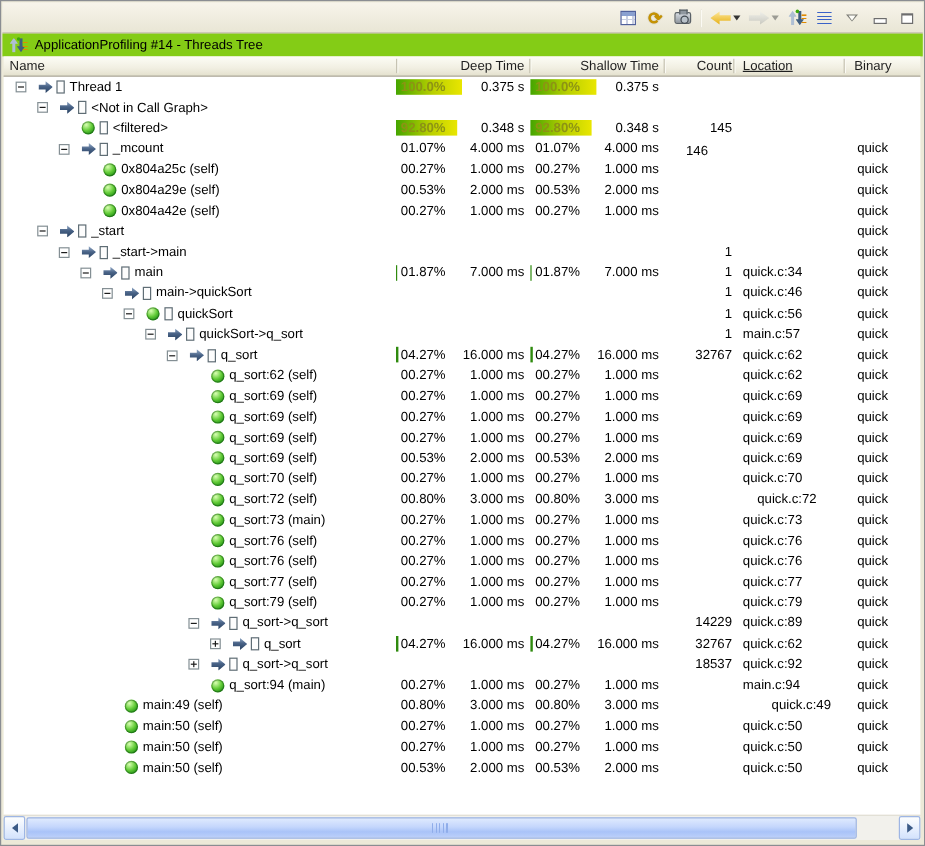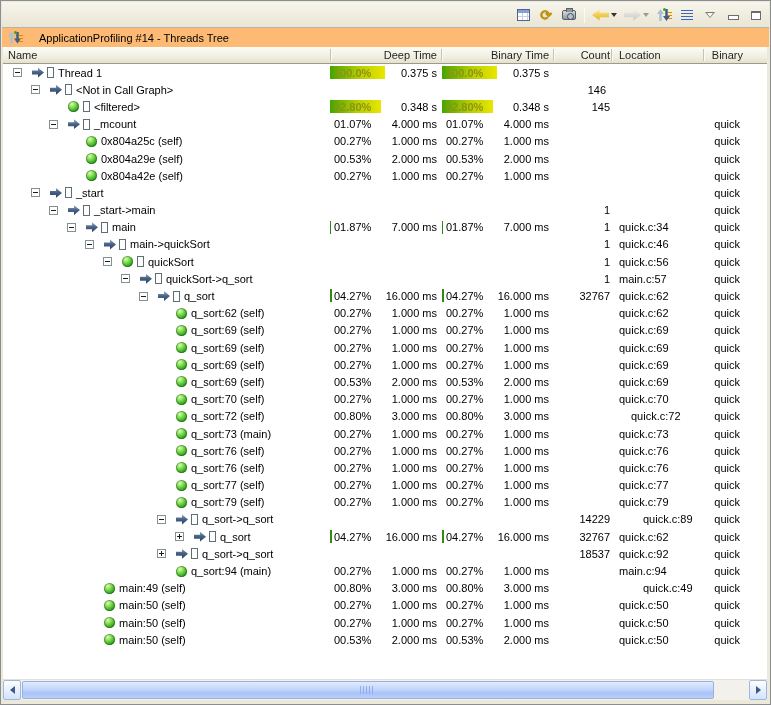--- a/index.html
+++ b/index.html
@@ -59,22 +59,22 @@
   .i-tree .marks{position:absolute;right:0;top:4px;width:4px;height:8px;
      background:repeating-linear-gradient(#e08a00 0 1px,transparent 1px 3px);}
   .i-list{width:12px;height:11px;background:repeating-linear-gradient(#3a62c8 0 1px,transparent 1px 3px);}
   .i-viewmenu{position:relative;width:0;height:0;border-left:5px solid transparent;border-right:5px solid transparent;border-top:6px solid #7a7a74;}
   .i-viewmenu::after{content:"";position:absolute;left:-3px;top:-5px;width:0;height:0;
      border-left:3px solid transparent;border-right:3px solid transparent;border-top:4px solid #fdfdf8;}
   .i-min{position:relative;width:11px;height:9px;}
   .i-min::after{content:"";position:absolute;left:0;bottom:0;width:9px;height:3px;background:#fff;border:1px solid #6d6d6d;}
   .i-max{width:10px;height:9px;border:1px solid #6d6d6d;border-top:2px solid #6d6d6d;background:#fff;}
   
-  .infobar{position:absolute;top:27px;left:1px;right:1px;height:19px;display:flex;align-items:center;gap:16px;
-    padding-left:5px;background:#fdba74;}
+  .infobar{position:absolute;top:27px;left:1px;right:1px;height:19px;display:flex;align-items:center;gap:6px;
+    padding-left:5px;background:#84cc16;}
   
   .colhead{position:absolute;top:46px;left:2px;right:3px;height:17px;
     background:linear-gradient(#fdfdf6,#f1efe2 60%,#e4e1ce);border-bottom:1px solid #9e9a8a;}
   .hcell{position:absolute;top:0;height:16px;line-height:16px;color:#1f1f1f;white-space:nowrap;cursor:default;}
   .hsep{position:absolute;top:2px;bottom:2px;width:1px;background:#c6c3b2;box-shadow:1px 0 0 #fbfaf4;}
   
   .tree{position:absolute;top:63px;left:2px;right:3px;height:615px;background:#fff;overflow:hidden;}
   .row{position:relative;height:17.2px;display:flex;align-items:center;white-space:nowrap;}
   .indent{flex:0 0 auto;height:1px;}
   .expslot{flex:0 0 19px;height:100%;display:flex;align-items:center;}
@@ -160,23 +160,23 @@
         <span class="down"></span>
         <span class="dot"></span>
         <span class="marks"></span>
       </span>
     <span>ApplicationProfiling #14 - Threads Tree</span>
   </div>
 
   <div class="colhead">
     <span class="hcell" style="left:5px;">Name</span>
     <span class="hcell r" style="left:334px;width:100px;text-align:right;">Deep Time</span>
-    <span class="hcell r" style="left:446px;width:100px;text-align:right;">Binary Time</span>
+    <span class="hcell r" style="left:446px;width:100px;text-align:right;">Shallow Time</span>
     <span class="hcell r" style="left:528px;width:79px;text-align:right;">Count</span>
-    <span class="hcell" style="left:616px;">Location</span>
+    <span class="hcell" style="left:616px;text-decoration:underline;">Location</span>
     <span class="hcell r" style="left:662px;width:78px;text-align:right;">Binary</span>
     <span class="hsep" style="left:327px;"></span>
     <span class="hsep" style="left:438px;"></span>
     <span class="hsep" style="left:550px;"></span>
     <span class="hsep" style="left:608px;"></span>
     <span class="hsep" style="left:700px;"></span>
   </div>
 
   <div class="tree" id="tree-body">
       <div class="row">
@@ -195,21 +195,21 @@
         <span class="cell r" style="left: 472px; width: 74px;">0.375 s</span>
       </div>
       <div class="row">
         <span class="indent" style="width: 28px;"></span>
         <span class="expslot">
           <span class="expander"></span>
         </span>
         <span class="icon-arrow"></span>
         <span class="icon-box"></span>
         <span class="rowlabel">&lt;Not in Call Graph&gt;</span>
-        <span class="cell r" style="left: 524px; width: 79px;">146</span>
+        <span class="cell r" style="left: 508px; width: 79px; margin-top: 36px;">146</span>
       </div>
       <div class="row">
         <span class="indent" style="width: 46px;"></span>
         <span class="expslot"></span>
         <span class="icon-sphere"></span>
         <span class="icon-box"></span>
         <span class="rowlabel">&lt;filtered&gt;</span>
         <span class="bar" style="left: 327px; width: 51px; background: linear-gradient(90deg, rgb(69, 165, 0), rgb(184, 207, 0) 55%, rgb(233, 230, 0));"></span>
         <span class="pct hl" style="left: 331px;">92.80%</span>
         <span class="cell r" style="left: 360px; width: 74px;">0.348 s</span>
@@ -504,21 +504,21 @@
       </div>
       <div class="row">
         <span class="indent" style="width: 154px;"></span>
         <span class="expslot">
           <span class="expander"></span>
         </span>
         <span class="icon-arrow"></span>
         <span class="icon-box"></span>
         <span class="rowlabel">q_sort-&gt;q_sort</span>
         <span class="cell r" style="left: 528px; width: 79px;">14229</span>
-        <span class="cell" style="left: 616px; width: 86px; margin-left: 24px;">quick.c:89</span>
+        <span class="cell" style="left: 616px; width: 86px;">quick.c:89</span>
         <span class="cell r" style="left: 662px; width: 75px;">quick</span>
       </div>
       <div class="row">
         <span class="indent" style="width: 172px;"></span>
         <span class="expslot">
           <span class="expander plus"></span>
         </span>
         <span class="icon-arrow"></span>
         <span class="icon-box"></span>
         <span class="rowlabel">q_sort</span>

